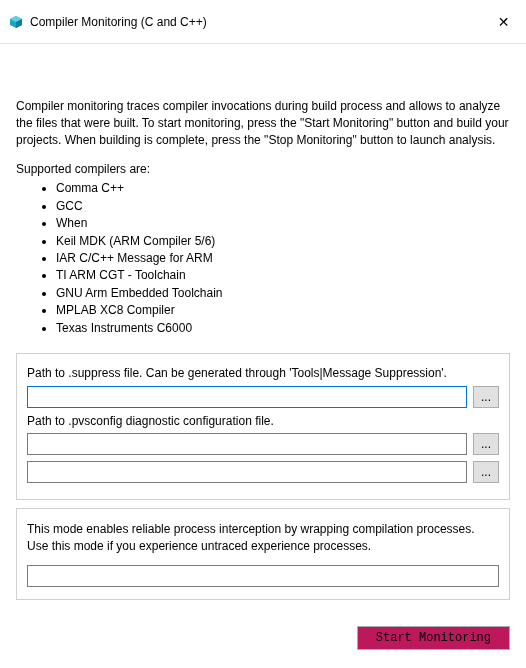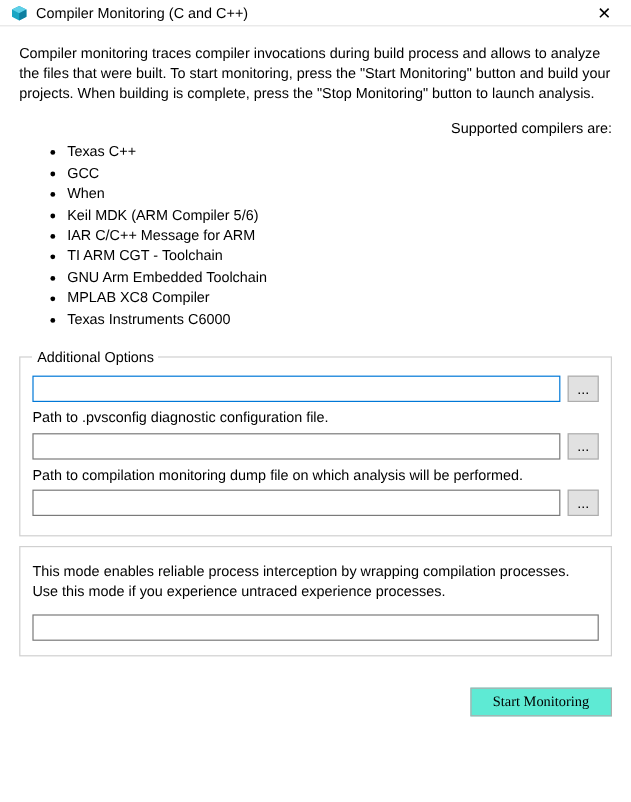--- a/index.html
+++ b/index.html
@@ -9,21 +9,21 @@
     font-size: 12px;
     background: #fff;
     color: #000;
     width: 526px;
     height: 668px;
     overflow: hidden;
   }
   .titlebar {
     display: flex;
     align-items: center;
-    height: 22px;
+    height: 44px;
     padding: 0 0 0 8px;
     border-bottom: 1px solid #e5e5e5;
   }
   .titlebar .icon {
     width: 16px;
     height: 16px;
     margin-right: 6px;
     display: flex;
     align-items: center;
     justify-content: center;
@@ -40,24 +40,24 @@
     justify-content: center;
     font-size: 14px;
     line-height: 1;
   }
   .content {
     padding: 14px 16px 12px 16px;
   }
   .intro {
     line-height: 1.4;
     margin-bottom: 14px;
+    margin-top: 40px;
   }
   .supported {
     margin-bottom: 4px;
-    text-align: right;
   }
   .compiler-list {
     margin: 0 0 16px 0;
     padding-left: 40px;
     line-height: 1.45;
   }
   .compiler-list li {
     list-style: disc;
   }
   fieldset {
@@ -118,22 +118,22 @@
   }
   .footer {
     display: flex;
     justify-content: flex-end;
     padding: 6px 16px 0 16px;
   }
   .start-btn {
     height: 24px;
     padding: 0 18px;
     border: 1px solid #adadad;
-    background: #5eead4;
-    font-family: Liberation Serif, serif;
+    background: #be185d;
+    font-family: Liberation Mono, monospace;
     font-size: 12px;
     cursor: pointer;
   }
 </style>
 </head>
 <body>
 
 <div class="titlebar">
   <span class="icon">
     <svg width="16" height="16" viewBox="0 0 16 16">
@@ -147,50 +147,49 @@
     <span>✕</span>
   </div>
 </div>
 
 <div class="content">
 
   <div class="intro">Compiler monitoring traces compiler invocations during build process and allows to analyze the files that were built. To start monitoring, press the "Start Monitoring" button and build your projects. When building is complete, press the "Stop Monitoring" button to launch analysis.</div>
 
   <div class="supported">Supported compilers are:</div>
   <ul class="compiler-list">
-    <li>Texas C++</li>
+    <li>Comma C++</li>
     <li>GCC</li>
     <li>When</li>
     <li>Keil MDK (ARM Compiler 5/6)</li>
     <li>IAR C/C++ Message for ARM</li>
     <li>TI ARM CGT - Toolchain</li>
     <li>GNU Arm Embedded Toolchain</li>
     <li>MPLAB XC8 Compiler</li>
     <li>Texas Instruments C6000</li>
   </ul>
 
   <fieldset>
-    <legend>Additional Options</legend>
-
+
+    <div class="field-label">Path to .suppress file. Can be generated through 'Tools|Message Suppression'.</div>
     <div class="field-row">
       <input type="text" class="focused" value="" style="">
       <div class="browse-btn">
         <span>...</span>
       </div>
     </div>
 
     <div class="field-label">Path to .pvsconfig diagnostic configuration file.</div>
     <div class="field-row">
       <input type="text" value="" style="">
       <div class="browse-btn">
         <span>...</span>
       </div>
     </div>
 
-    <div class="field-label">Path to compilation monitoring dump file on which analysis will be performed.</div>
     <div class="field-row">
       <input type="text" value="" style="">
       <div class="browse-btn">
         <span>...</span>
       </div>
     </div>
   </fieldset>
 
   <fieldset>
     <div class="wrap-desc">This mode enables reliable process interception by wrapping compilation processes. Use this mode if you experience untraced experience processes.</div>

